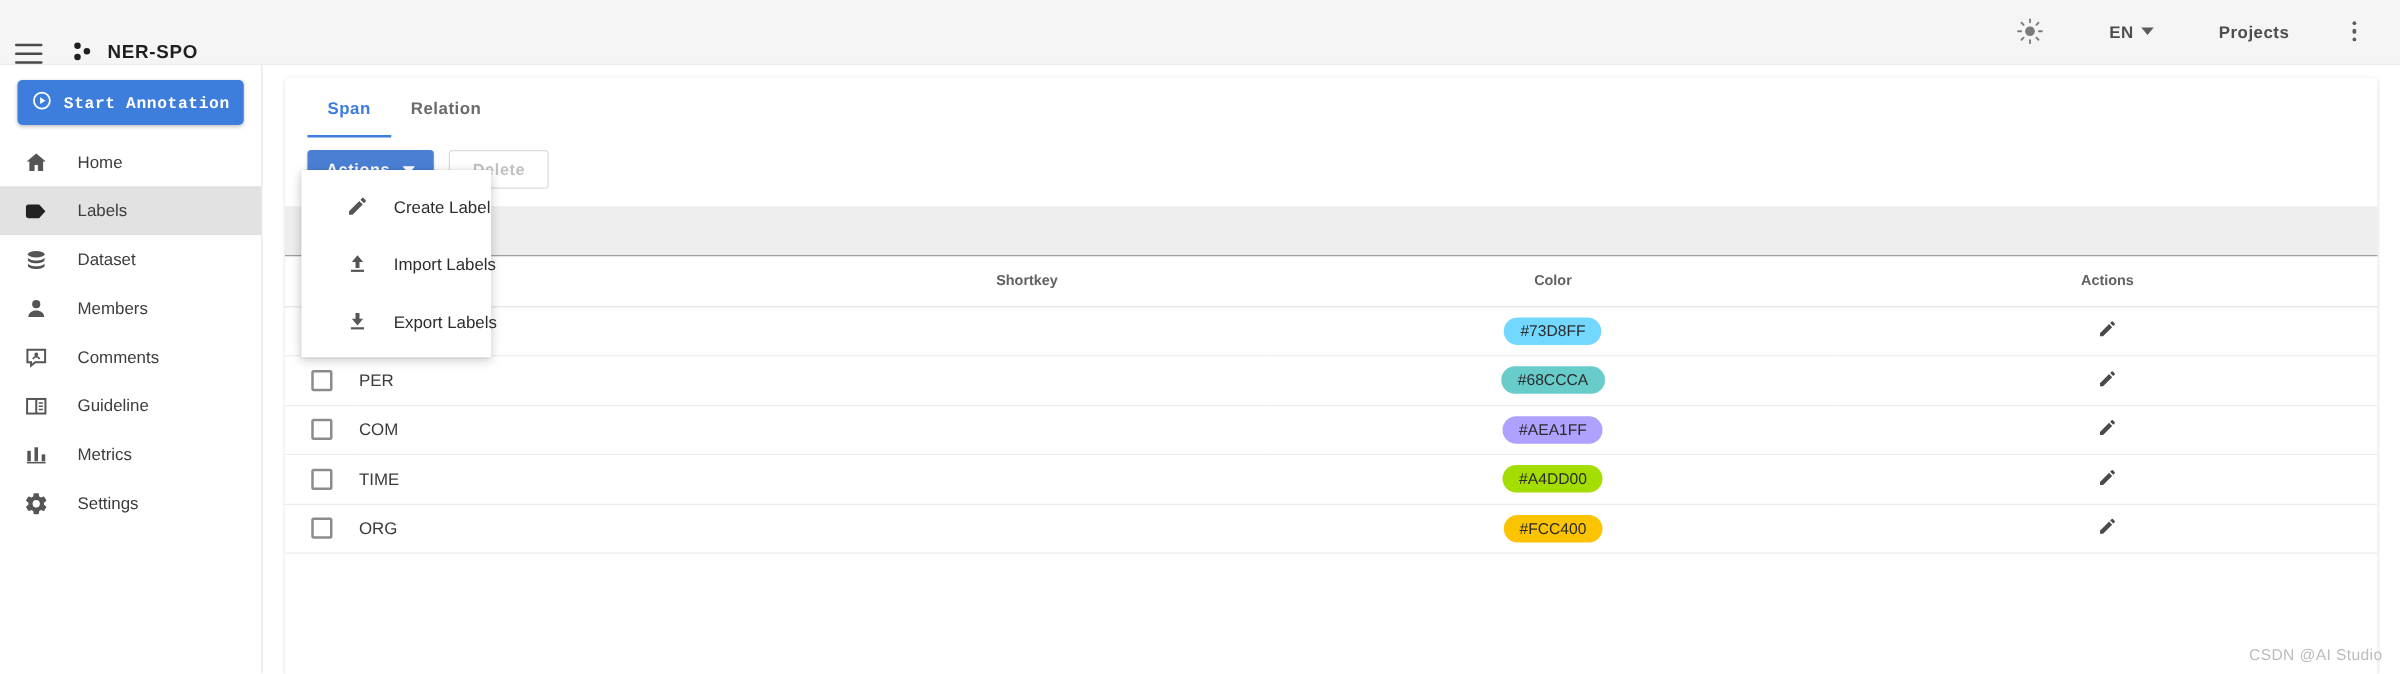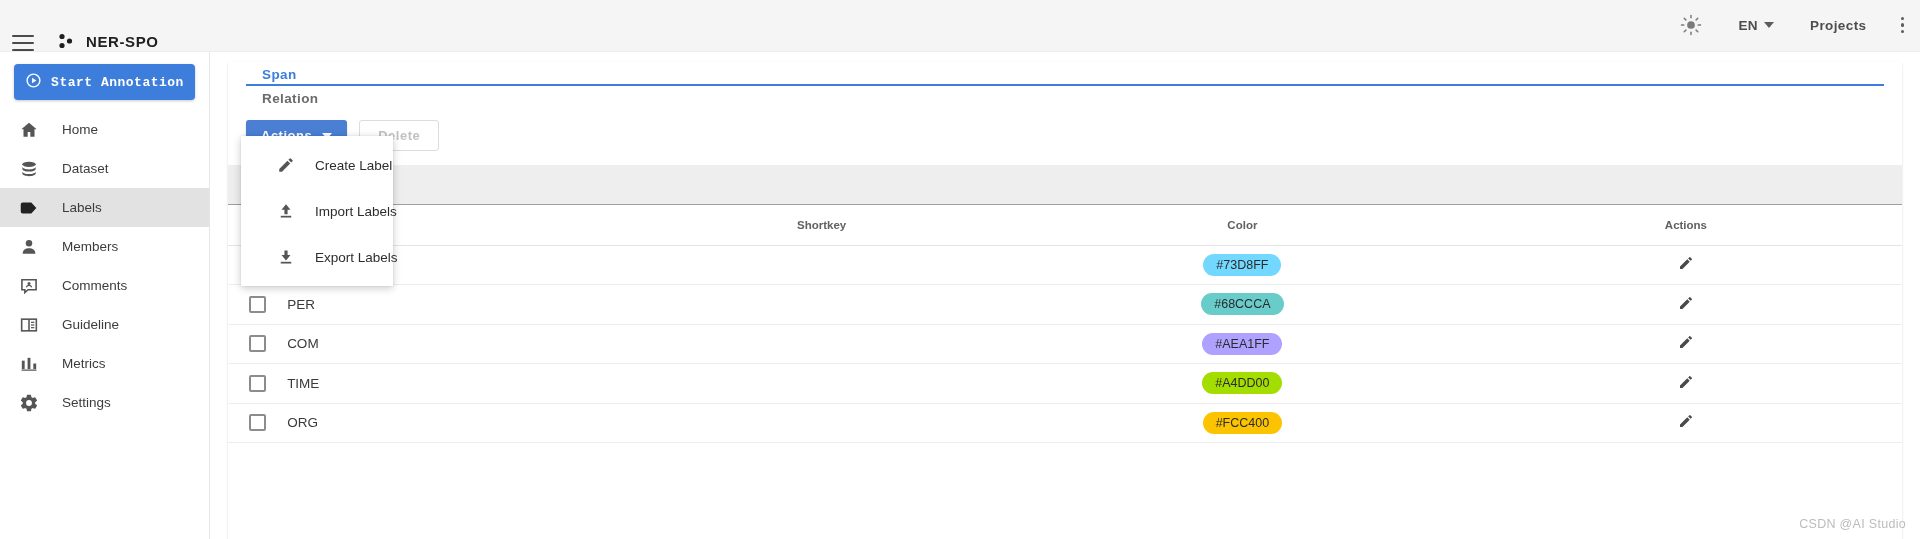--- a/index.html
+++ b/index.html
@@ -26,21 +26,21 @@
   }
   .hamburger span { display:block; height: 2px; background: #4a4a4a; border-radius: 1px; }
 
   .brand { display: flex; align-items: center; gap: 10px; }
   .brand-logo { width: 20px; height: 20px; position: relative; }
   .brand-title {
     font-size: 15px; font-weight: 700; letter-spacing: 0.6px; color: #1f1f1f;
   }
 
   .appbar-right {
-    margin-left: auto; display: flex; align-items: center; gap: 0px; padding-right: 0;
+    margin-left: auto; display: flex; align-items: center; gap: 16px; padding-right: 19px;
   }
   .ab-item {
     display: flex; align-items: center; gap: 6px;
     height: 52px; padding: 0 18px; cursor: pointer;
     font-size: 13.5px; font-weight: 700; color: #4d4d4d; letter-spacing: .4px;
   }
   .sun-icon { width: 22px; height: 22px; display:block; }
   .caret {
     width: 0; height: 0; border-left: 5px solid transparent;
     border-right: 5px solid transparent; border-top: 6px solid #5c5c5c;
@@ -76,21 +76,21 @@
   .main {
     position: absolute; top: 52px; left: 210px;
     width: 1710px; height: 487px; background: #ffffff;
     padding: 10px 18px 0 18px;
   }
   .card {
     background: #fff; border-radius: 3px;
     box-shadow: 0 1px 3px rgba(0,0,0,.10), 0 1px 2px rgba(0,0,0,.05);
     height: 480px; position: relative;
   }
-  .tabs { display: flex; padding: 0 18px; border-bottom: 0px; height: 48px; flex-direction: column; }
+  .tabs { display: flex; padding: 0 18px; border-bottom: 0px; height: 48px; }
   .tab {
     height: 48px; display:flex; align-items: center; padding: 0 16px;
     font-size: 13.5px; font-weight: 600; letter-spacing: .4px;
     color: #6b6b6b; cursor: pointer; position: relative;
   }
   .tab.active { color: #3d7ddb; }
   .tab.active::after {
     content:""; position: absolute; left: 0; right: 0; bottom: 0;
     height: 2px; background: #3d7ddb;
   }
@@ -226,38 +226,38 @@
 
   <div class="nav-item">
     <span class="nav-icon">
       <svg width="20" height="20" viewBox="0 0 24 24" fill="#555">
           <path d="M12 3.4 2.8 11h2.6v9.2h5V14.4h3.2v5.8h5V11h2.6z"></path>
         </svg>
     </span>
     <span class="nav-label">Home</span>
   </div>
 
+  <div class="nav-item active">
+    <span class="nav-icon">
+      <svg width="22" height="22" viewBox="0 0 24 24" fill="#222">
+        <path d="M3 8.2c0-1.2 1-2.2 2.2-2.2h9.3l5.5 6-5.5 6H5.2A2.2 2.2 0 0 1 3 15.8z"></path>
+      </svg>
+    </span>
+    <span class="nav-label">Labels</span>
+  </div>
+
   <div class="nav-item">
     <span class="nav-icon">
       <svg width="20" height="20" viewBox="0 0 24 24" fill="#555">
         <ellipse cx="12" cy="6.4" rx="8" ry="3.1"></ellipse>
         <path d="M4 9.4c0 1.7 3.6 3.1 8 3.1s8-1.4 8-3.1v2.6c0 1.7-3.6 3.1-8 3.1s-8-1.4-8-3.1z"></path>
         <path d="M4 14.9c0 1.7 3.6 3.1 8 3.1s8-1.4 8-3.1v2.6c0 1.7-3.6 3.1-8 3.1s-8-1.4-8-3.1z"></path>
       </svg>
     </span>
     <span class="nav-label">Dataset</span>
-  </div>
-
-  <div class="nav-item active">
-    <span class="nav-icon">
-      <svg width="22" height="22" viewBox="0 0 24 24" fill="#222">
-        <path d="M3 8.2c0-1.2 1-2.2 2.2-2.2h9.3l5.5 6-5.5 6H5.2A2.2 2.2 0 0 1 3 15.8z"></path>
-      </svg>
-    </span>
-    <span class="nav-label">Labels</span>
   </div>
 
   <div class="nav-item">
     <span class="nav-icon">
       <svg width="20" height="20" viewBox="0 0 24 24" fill="#555">
         <circle cx="12" cy="7.6" r="3.9"></circle>
         <path d="M4.4 20c0-4.2 3.4-6.4 7.6-6.4S19.6 15.8 19.6 20z"></path>
       </svg>
     </span>
     <span class="nav-label">Members</span>

